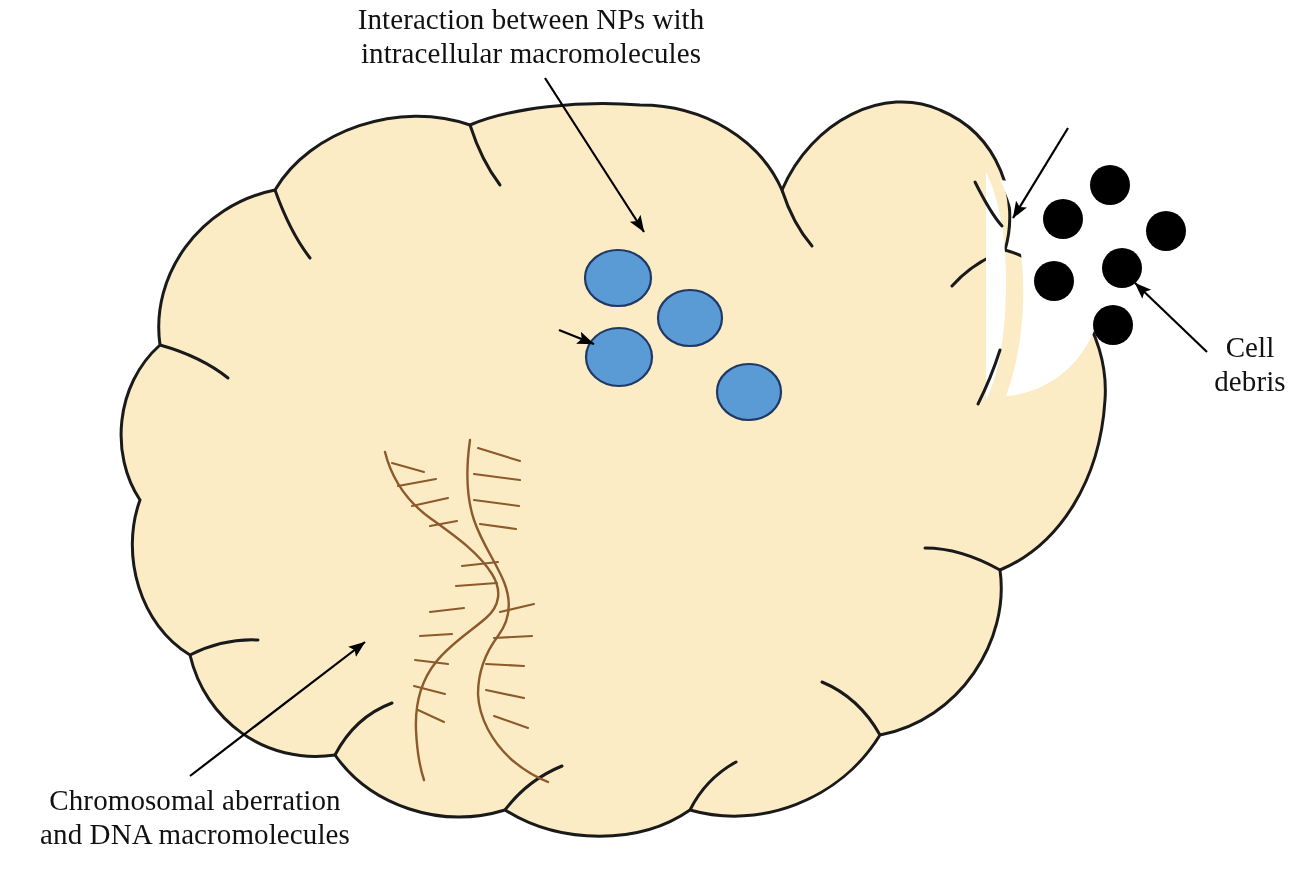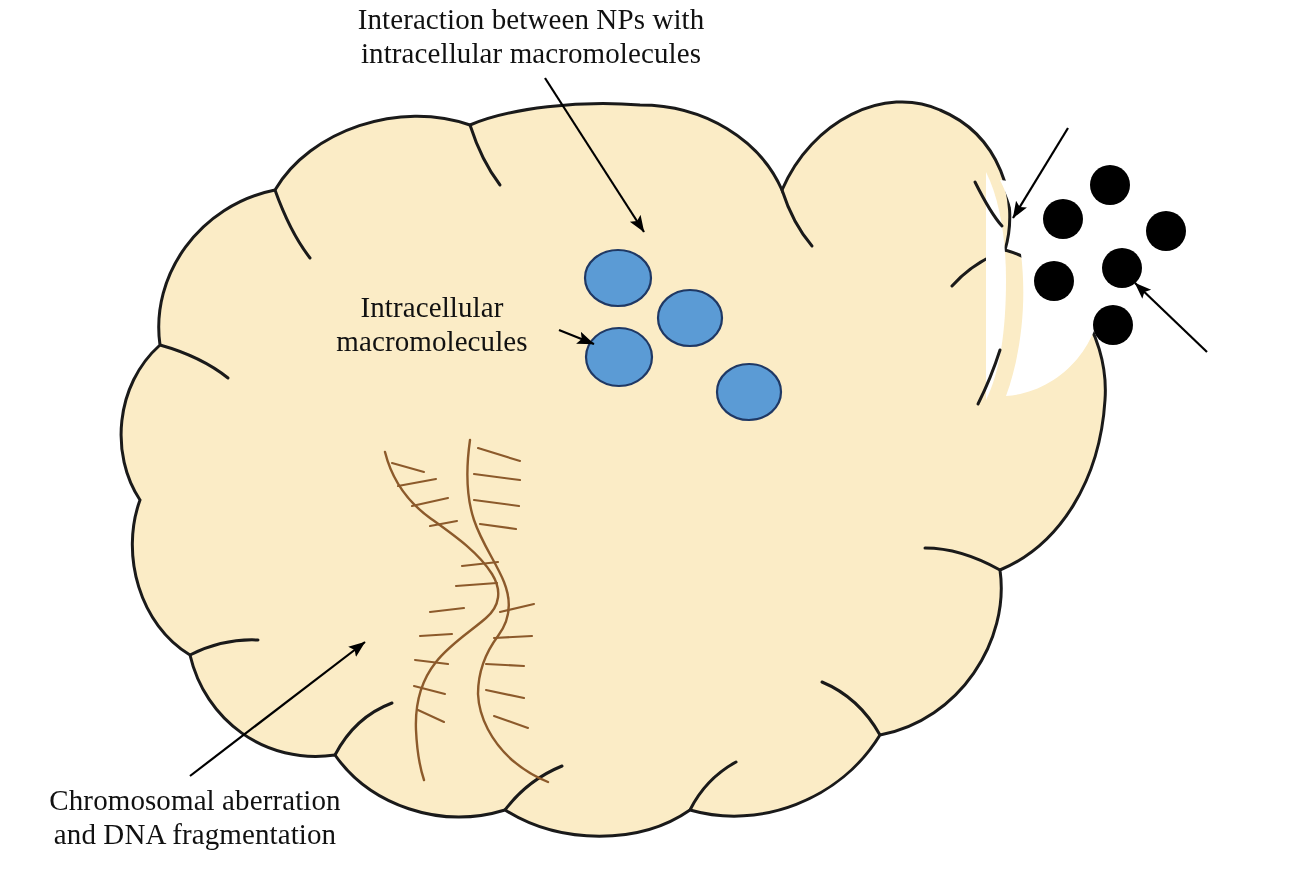--- a/index.html
+++ b/index.html
@@ -206,20 +206,20 @@
       <line x1="1207" y1="352" x2="1135" y2="283" marker-end="url(#arrowhead)"></line>
       <line x1="559" y1="330" x2="594" y2="344" marker-end="url(#arrowhead-sm)"></line>
       <line x1="190" y1="776" x2="365" y2="642" marker-end="url(#arrowhead)"></line>
     </g>
   </svg>
 
   <div class="label" id="label-interaction">Interaction between NPs with
 intracellular macromolecules</div>
 
 
-
-  <div class="label" id="label-macromolecules">Intracellular
-macromolecules</div>
+  <div class="label" id="label-debris">Cell
+debris</div>
+
 
   <div class="label" id="label-chromosomal">Chromosomal aberration
-and DNA fragmentation</div>
+and DNA macromolecules</div>
 
 </div>
 
 </body></html>

